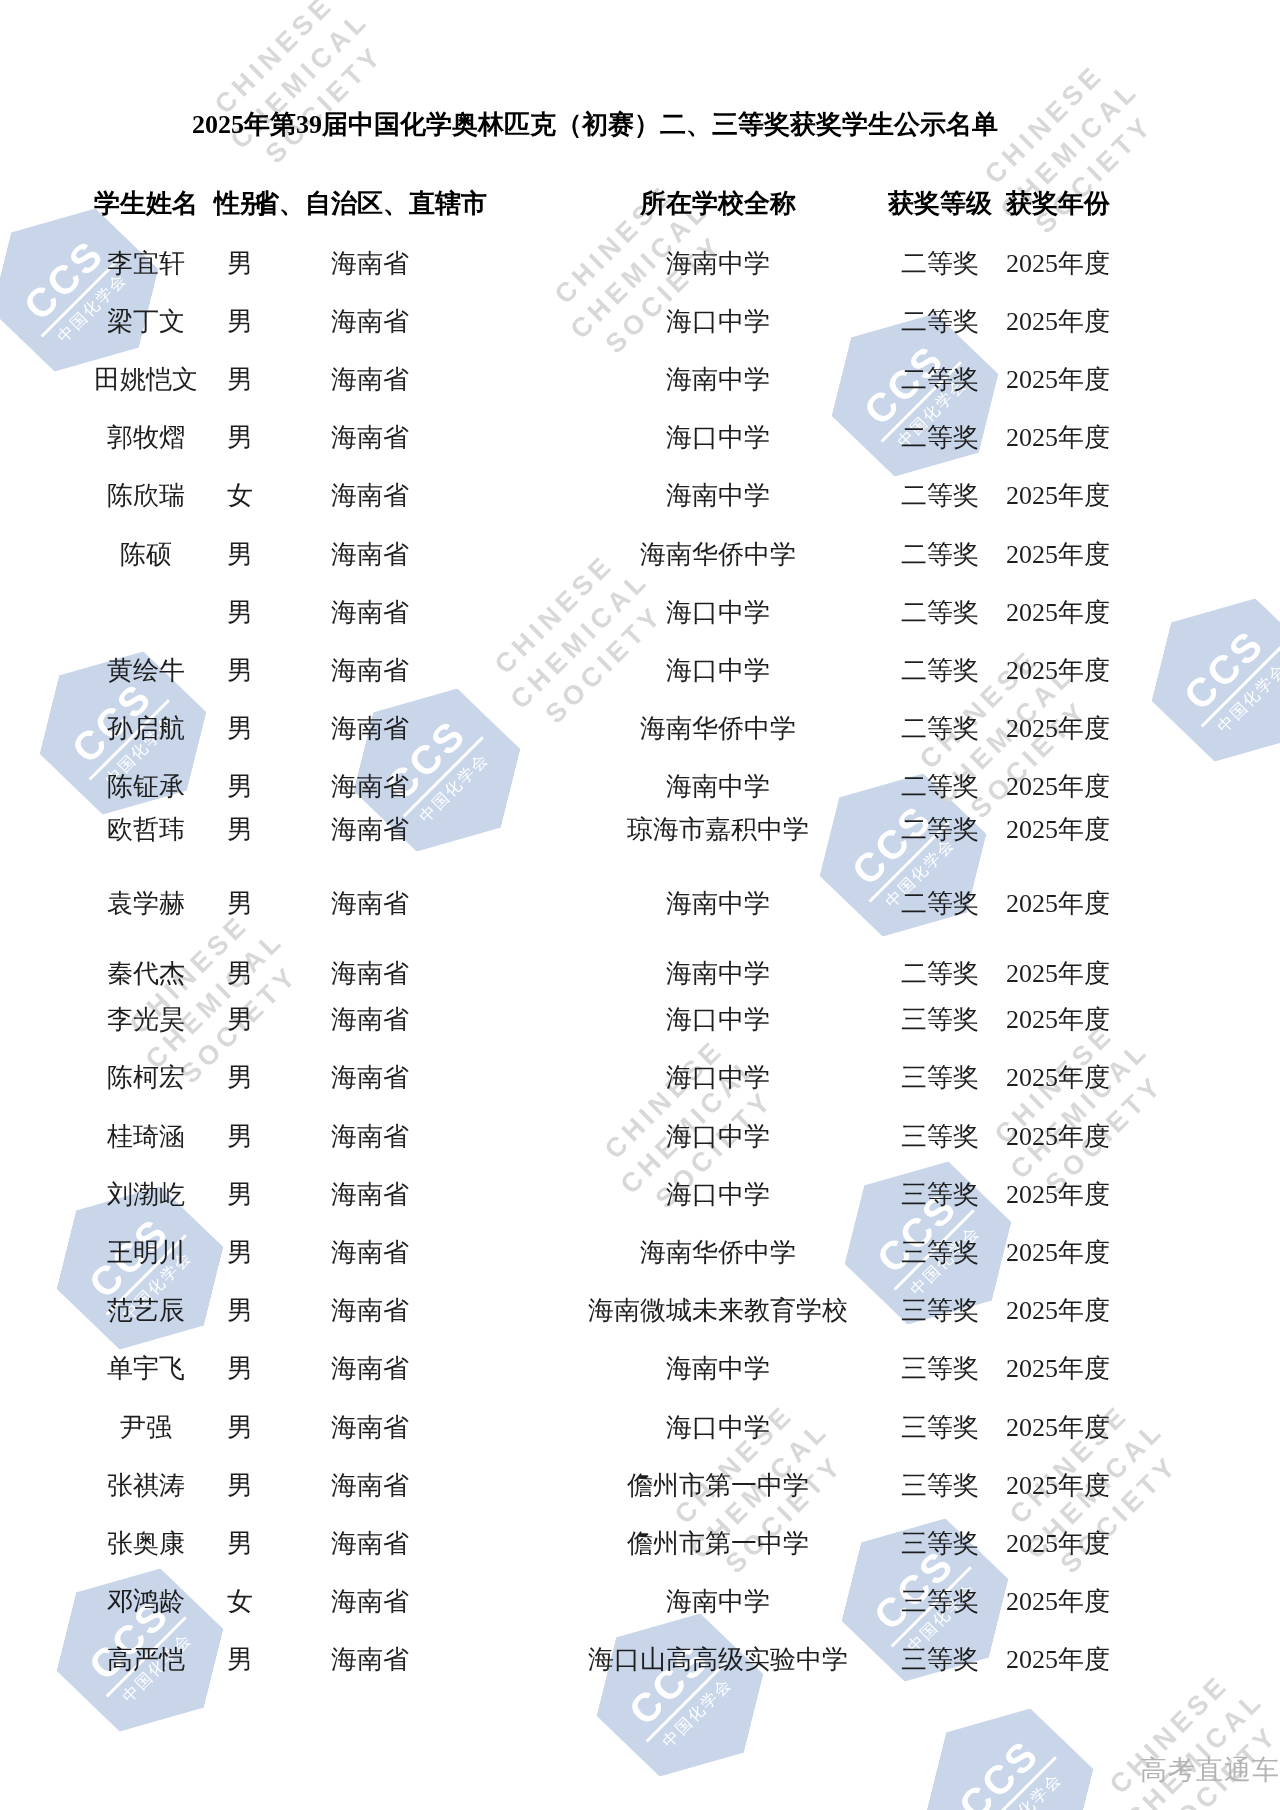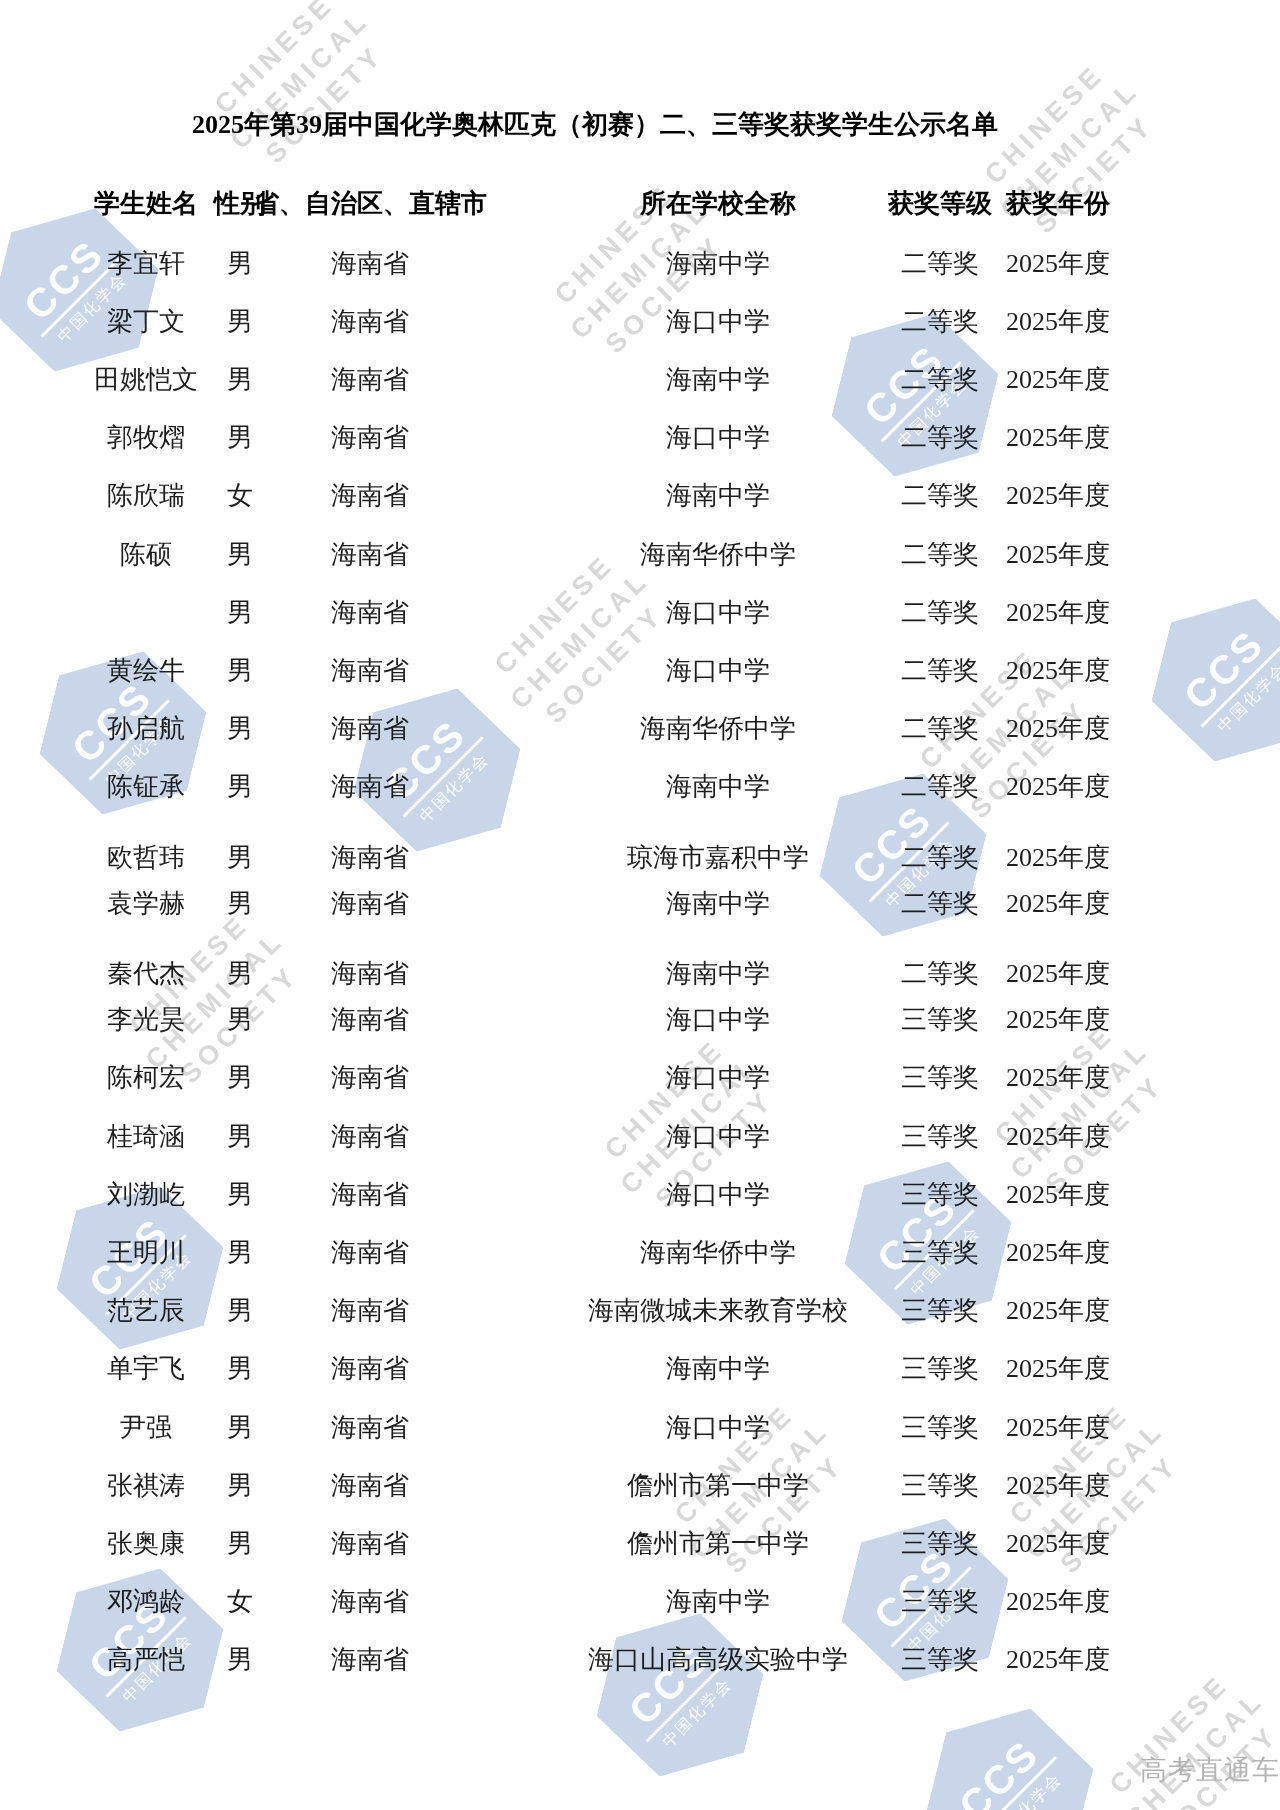--- a/index.html
+++ b/index.html
@@ -303,21 +303,21 @@
           <div class="cell c-year">2025年度</div>
         </div>
         <div class="row" style="top: 757.8px;">
           <div class="cell c-name">陈钲承</div>
           <div class="cell c-gender">男</div>
           <div class="cell c-province">海南省</div>
           <div class="cell c-school">海南中学</div>
           <div class="cell c-award">二等奖</div>
           <div class="cell c-year">2025年度</div>
         </div>
-        <div class="row" style="top: 828px;">
+        <div class="row" style="top: 800px;">
           <div class="cell c-name">欧哲玮</div>
           <div class="cell c-gender">男</div>
           <div class="cell c-province">海南省</div>
           <div class="cell c-school">琼海市嘉积中学</div>
           <div class="cell c-award">二等奖</div>
           <div class="cell c-year">2025年度</div>
         </div>
         <div class="row" style="top: 874.2px; text-align: center;">
           <div class="cell c-name">袁学赫</div>
           <div class="cell c-gender">男</div>

